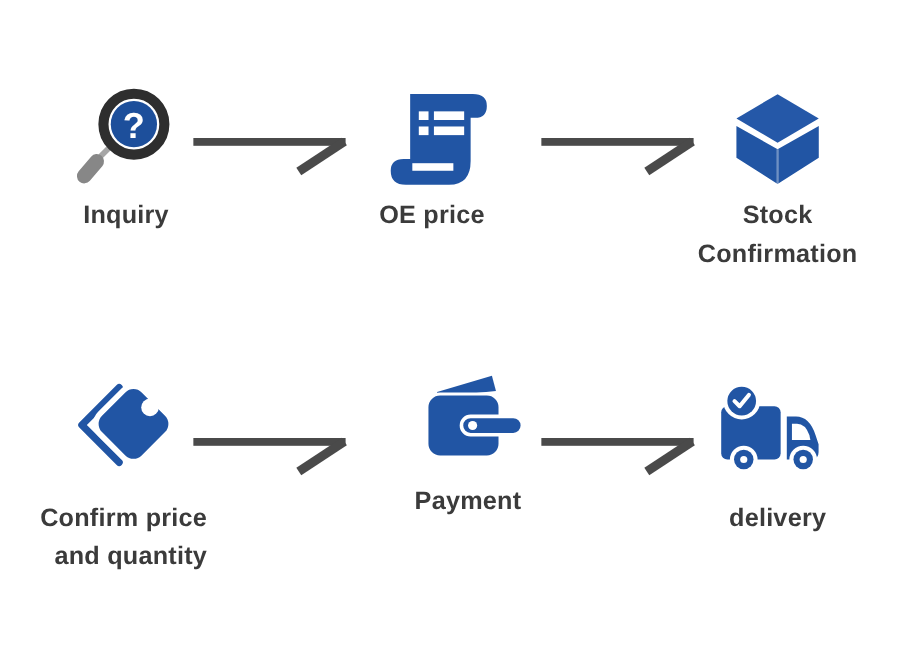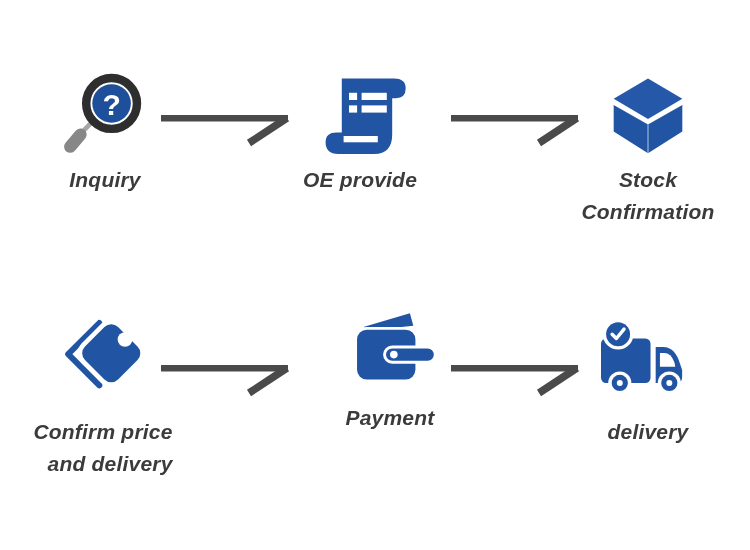--- a/index.html
+++ b/index.html
@@ -6,21 +6,21 @@
   .canvas{
     position:relative;width:750px;height:550px;background:#ffffff;overflow:hidden;
     font-family:"Liberation Sans",sans-serif;
   }
   .step{position:absolute;display:flex;flex-direction:column;align-items:center;}
   .icon-box{display:flex;align-items:flex-end;justify-content:center;width:100%;}
   .row1 .icon-box{height:102px;}
   .row2 .icon-box{height:90px;}
   .label{
     text-align:center;font-size:21px;font-weight:600;color:#3b3b3b;
-    line-height:32px;letter-spacing:.2px;white-space:nowrap;font-style:italic;
+    line-height:32px;letter-spacing:.2px;white-space:nowrap;
   }
   .row1 .label{margin-top:4px;}
   .row2 .label{margin-top:16px;text-align:right;}
   .label span{display:block;}
   .arrow{position:absolute;}
   
   #step-1{left:15px;top:58px;width:180px;}
   #step-2{left:250px;top:58px;width:220px;}
   #step-2 svg{margin-left:14px;}
   #step-3{left:538px;top:58px;width:220px;}
@@ -60,21 +60,21 @@
       <svg width="90" height="84" viewBox="0 0 100 92">
         <path d="M 22 2 H 80 Q 93 2 93 13 Q 93 24 82 24 H 78 V 64 Q 78 86 58 86 H 18 Q 4 86 4 73 Q 4 62 16 62 H 22 Z" fill="#2155a4"></path>
         <rect x="30" y="18" width="9" height="8" fill="#ffffff"></rect>
         <rect x="44" y="18" width="28" height="8" fill="#ffffff"></rect>
         <rect x="30" y="32" width="9" height="8" fill="#ffffff"></rect>
         <rect x="44" y="32" width="28" height="8" fill="#ffffff"></rect>
         <rect x="24" y="66" width="38" height="7" fill="#ffffff"></rect>
       </svg>
     </div>
     <div class="label">
-      <span>OE provide</span>
+      <span>OE price</span>
     </div>
   </div>
 
   <div class="step row1" id="step-3">
     <div class="icon-box">
       <svg width="78" height="82" viewBox="0 0 100 104">
         <polygon points="50,0 94,26 50,52 6,26" fill="#2558a8"></polygon>
         <polygon points="6,34 50,59 94,34 94,68 50,96 6,68" fill="#2155a4"></polygon>
         <line x1="50" y1="59" x2="50" y2="96" stroke="#ffffff" stroke-opacity="0.35" stroke-width="2.5"></line>
       </svg>
@@ -88,21 +88,21 @@
   <div class="step row2" id="step-4">
     <div class="icon-box">
       <svg width="92" height="88" viewBox="0 0 100 96">
         <path d="M 46 12 L 12 46 L 46 80" stroke="#2155a4" stroke-width="6.5" fill="none" stroke-linecap="round" stroke-linejoin="round"></path>
         <rect x="31" y="17" width="56" height="56" rx="13" transform="rotate(45 59 45)" fill="#2155a4" stroke="#ffffff" stroke-width="5"></rect>
         <circle cx="74" cy="30" r="8" fill="#ffffff"></circle>
       </svg>
     </div>
     <div class="label">
       <span>Confirm price</span>
-      <span>and delivery</span>
+      <span>and quantity</span>
     </div>
   </div>
 
   <div class="step row2" id="step-5">
     <div class="icon-box">
       <svg width="88" height="78" viewBox="0 0 104 92">
         <polygon points="18,22 72,6 76,21 18,27" fill="#2155a4"></polygon>
         <rect x="8" y="24" width="72" height="62" rx="13" fill="#2155a4" stroke="#ffffff" stroke-width="3"></rect>
         <rect x="42" y="46" width="60" height="18" rx="9" fill="#2155a4" stroke="#ffffff" stroke-width="3.5"></rect>
         <circle cx="53" cy="55" r="4.5" fill="#ffffff"></circle>

